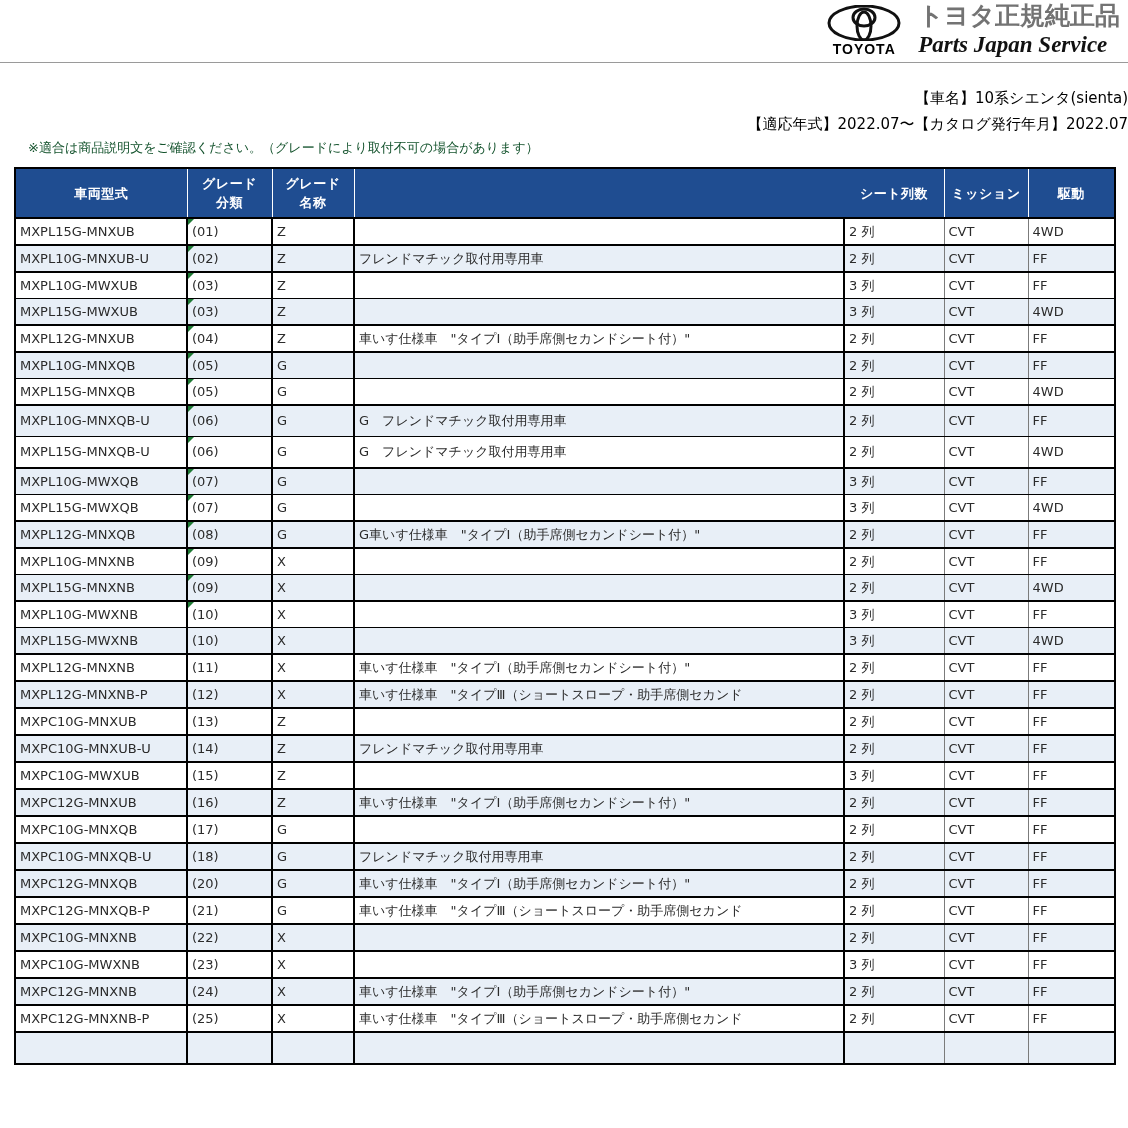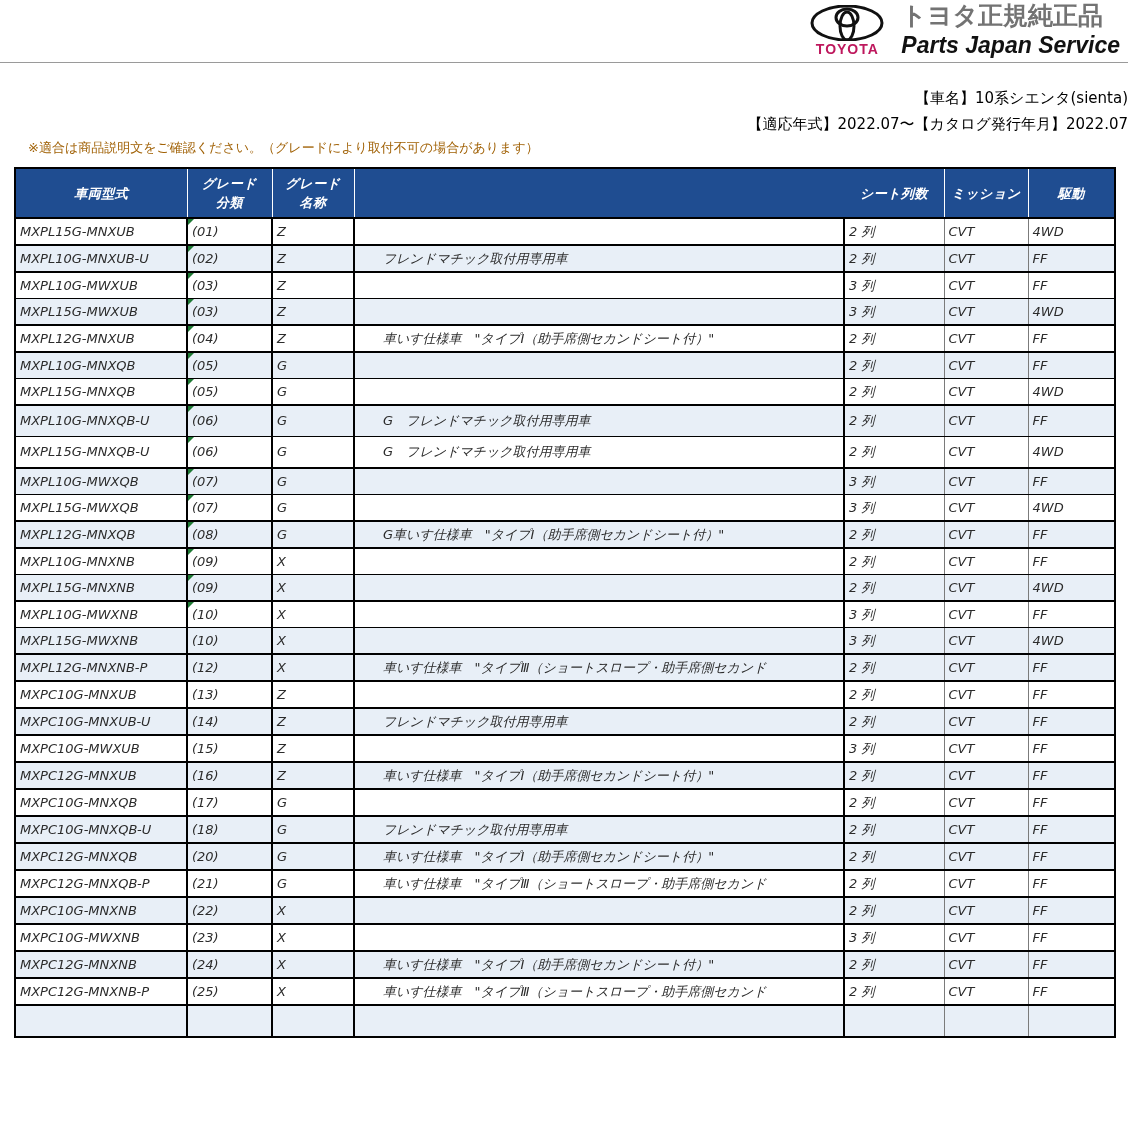--- a/index.html
+++ b/index.html
@@ -35,33 +35,33 @@
     margin-right: 6px;
   }
   .toyota-mark svg { display: block; margin: 0 auto; }
   .toyota-word {
     font-family: "Liberation Sans", sans-serif;
     font-size: 14px;
     font-weight: bold;
     letter-spacing: 1px;
     line-height: 14px;
     margin-top: 1px;
-    color: #be185d;
+    color: #000000;
   }
   .brand-text { line-height: 1; }
   .brand-line1 {
     font-family: "DejaVu Sans", sans-serif;
     font-size: 25px;
     font-weight: bold;
     letter-spacing: 0px;
     color: #737373;
     line-height: 28px;
   }
   .brand-line2 {
-    font-family: Liberation Sans, sans-serif;
+    font-family: Liberation Serif, serif;
     font-size: 23px;
     font-weight: bold;
     font-style: italic;
     color: #111;
     line-height: 26px;
     margin-top: 2px;
   }
 
   
   .info {
@@ -72,30 +72,29 @@
     font-size: 15px;
     line-height: 26px;
     color: #000;
     white-space: nowrap;
     text-align: right;
   }
   .info-note {
     font-family: "DejaVu Sans", sans-serif;
     font-size: 13px;
     line-height: 22px;
-    color: #a16207;
+    color: #14532d;
     padding-left: 10px;
     white-space: nowrap;
   }
 
   
   .table-wrap {
     margin: 8px 0 0 14px;
     width: 935px;
-    font-style: italic;
   }
   table.fitment {
     border-collapse: collapse;
     table-layout: fixed;
     width: 1100px;
     border: 2px solid #000;
   }
   table.fitment col.c-model   { width: 172px; }
   table.fitment col.c-class   { width: 85px;  }
   table.fitment col.c-name    { width: 82px;  }
@@ -149,21 +148,21 @@
   .cell-class { position: relative; }
   .tri {
     position: absolute;
     left: 0;
     top: 0;
     width: 0;
     height: 0;
     border-left: 6px solid #1e7a34;
     border-bottom: 6px solid transparent;
   }
-  .desc-clip { display: block; overflow: hidden; white-space: nowrap; margin-left: 24px; }
+  .desc-clip { display: block; overflow: hidden; white-space: nowrap; }
 </style>
 </head>
 <body>
 
 <div class="brand-bar">
   <div class="brand-block">
     <div class="toyota-mark">
       <span>
         <svg width="74" height="36" viewBox="0 0 74 36" aria-hidden="true">
           <ellipse cx="37" cy="18" rx="35" ry="17" fill="none" stroke="#111" stroke-width="3"></ellipse>
@@ -384,20 +383,31 @@
           <td class="sep-heavy">MXPL15G-MWXNB</td>
           <td class="cell-class sep-heavy"><span>(10)</span></td>
           <td class="sep-heavy">X</td>
           <td class="sep-heavy">
             <span class="desc-clip"></span>
           </td>
           <td>3 列</td>
           <td>CVT</td>
           <td>4WD</td>
         </tr>
+        <tr class="plain rule">
+          <td class="sep-heavy">MXPL12G-MNXNB</td>
+          <td class="cell-class sep-heavy"><span>(11)</span></td>
+          <td class="sep-heavy">X</td>
+          <td class="sep-heavy">
+            <span class="desc-clip">車いす仕様車　"タイプⅠ（助手席側セカンドシート付）"</span>
+          </td>
+          <td>2 列</td>
+          <td>CVT</td>
+          <td>FF</td>
+        </tr>
         <tr class="alt rule">
           <td class="sep-heavy">MXPL12G-MNXNB-P</td>
           <td class="cell-class sep-heavy"><span>(12)</span></td>
           <td class="sep-heavy">X</td>
           <td class="sep-heavy">
             <span class="desc-clip">車いす仕様車　"タイプⅢ（ショートスロープ・助手席側セカンド</span>
           </td>
           <td>2 列</td>
           <td>CVT</td>
           <td>FF</td>

